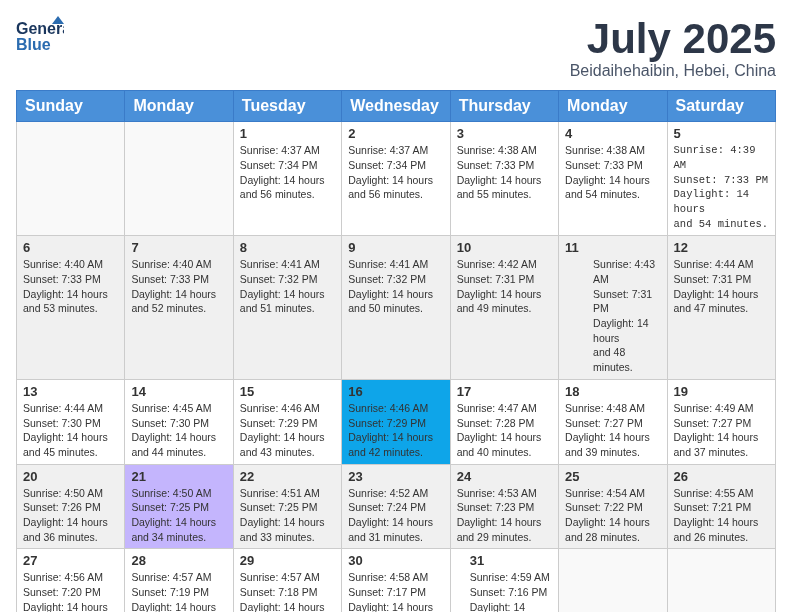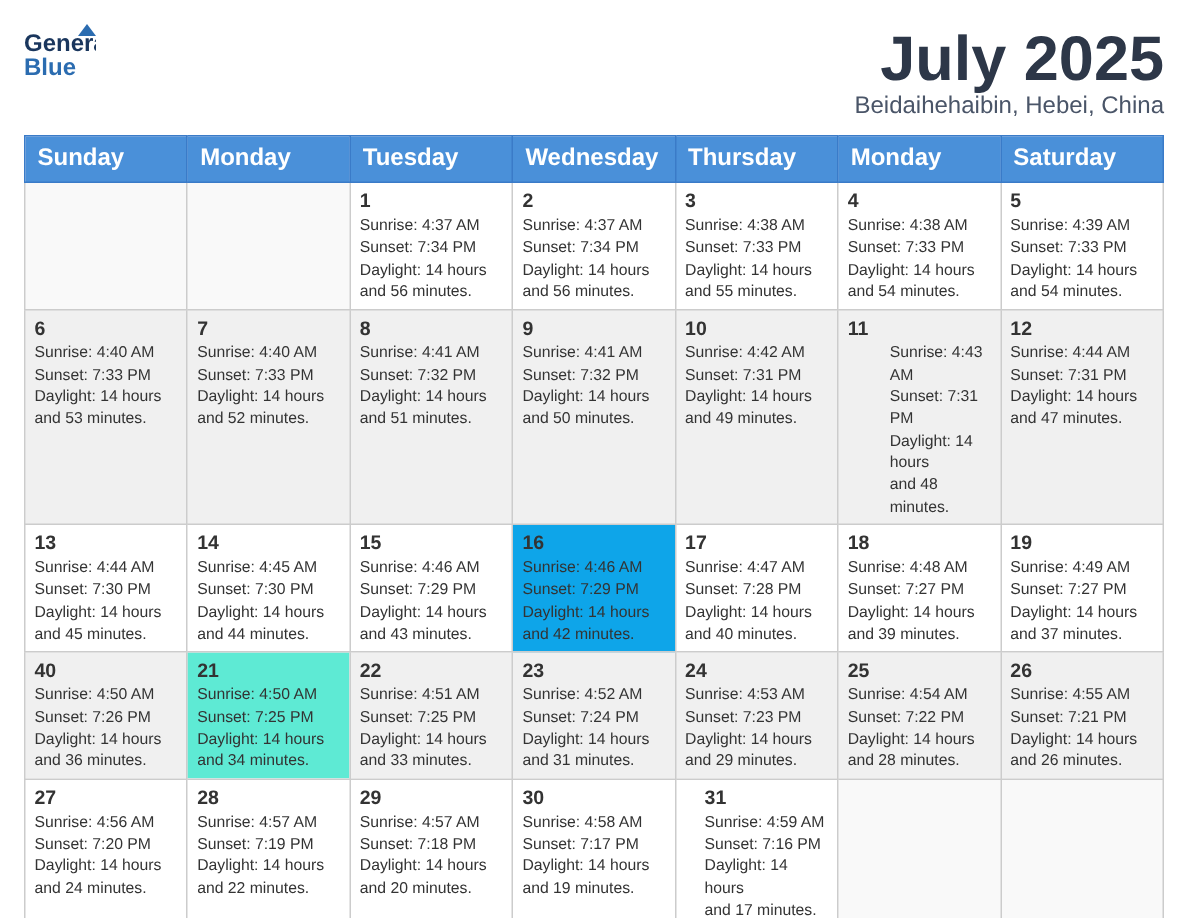--- a/index.html
+++ b/index.html
@@ -138,21 +138,21 @@
         </td>
         <td style="background: rgb(255, 255, 255);">
           <span class="day-number">4</span>
           <div class="day-info" style="white-space: pre-line;">Sunrise: 4:38 AM
 Sunset: 7:33 PM
 Daylight: 14 hours
 and 54 minutes.</div>
         </td>
         <td style="background: rgb(255, 255, 255);">
           <span class="day-number">5</span>
-          <div class="day-info" style="white-space: pre-line;">Sunrise: 4:39 AM
+          <div class="day-info" style="white-space: pre-line; font-family: Liberation Mono, monospace;">Sunrise: 4:39 AM
 Sunset: 7:33 PM
 Daylight: 14 hours
 and 54 minutes.</div>
         </td>
       </tr>
       <tr>
         <td style="background: rgb(240, 240, 240);">
           <span class="day-number">6</span>
           <div class="day-info" style="white-space: pre-line;">Sunrise: 4:40 AM
 Sunset: 7:33 PM
@@ -248,27 +248,27 @@
         <td style="background: rgb(255, 255, 255);">
           <span class="day-number">19</span>
           <div class="day-info" style="white-space: pre-line;">Sunrise: 4:49 AM
 Sunset: 7:27 PM
 Daylight: 14 hours
 and 37 minutes.</div>
         </td>
       </tr>
       <tr>
         <td style="background: rgb(240, 240, 240);">
-          <span class="day-number">40</span>
+          <span class="day-number">20</span>
           <div class="day-info" style="white-space: pre-line;">Sunrise: 4:50 AM
 Sunset: 7:26 PM
 Daylight: 14 hours
 and 36 minutes.</div>
         </td>
-        <td style="background: #5eead4;">
+        <td style="background: #c4b5fd;">
           <span class="day-number">21</span>
           <div class="day-info" style="white-space: pre-line;">Sunrise: 4:50 AM
 Sunset: 7:25 PM
 Daylight: 14 hours
 and 34 minutes.</div>
         </td>
         <td style="background: rgb(240, 240, 240);">
           <span class="day-number">22</span>
           <div class="day-info" style="white-space: pre-line;">Sunrise: 4:51 AM
 Sunset: 7:25 PM

